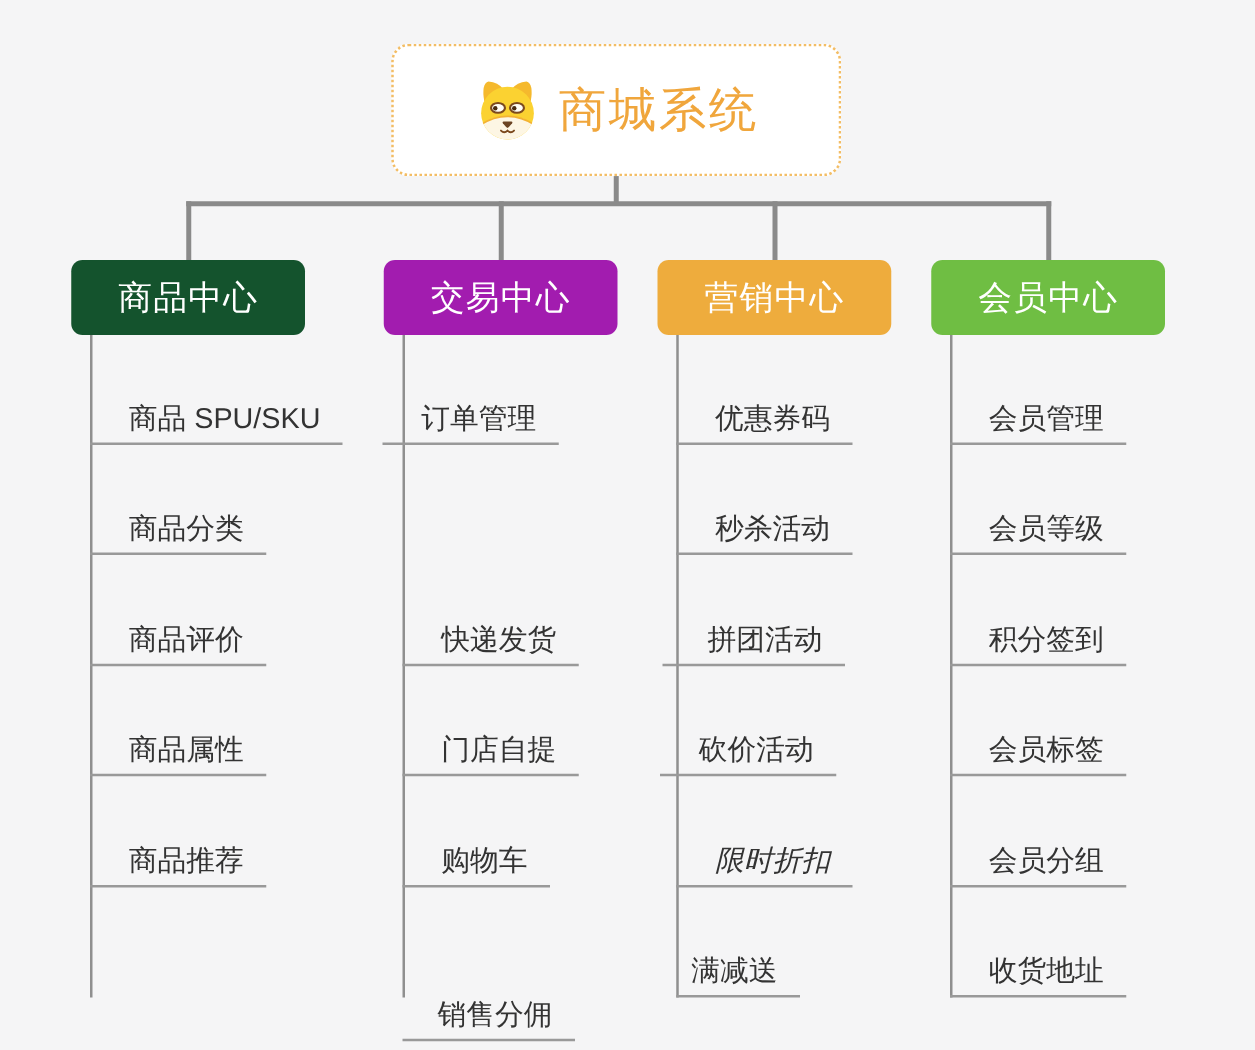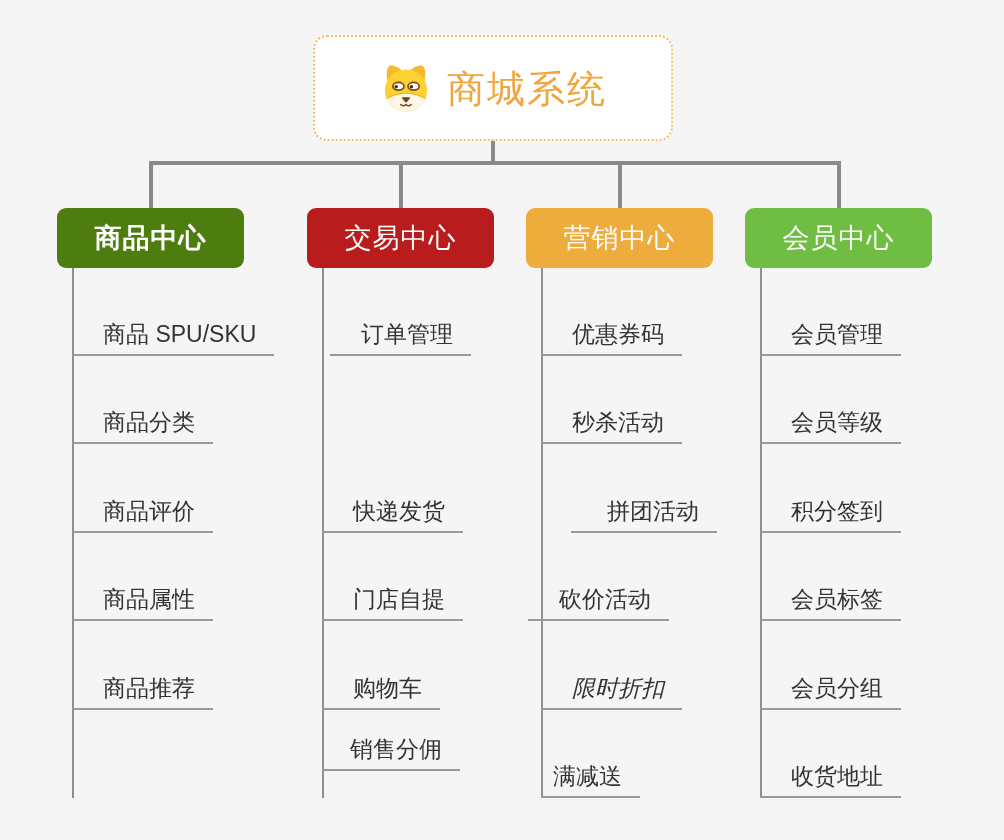--- a/index.html
+++ b/index.html
@@ -103,41 +103,41 @@
       <circle cx="38.4" cy="30.4" r="2.1" fill="#4a2c10"></circle>
 
       <path d="M28.4 43h7.2q1.6 0 .8 1.5l-3.1 3.7q-1.3 1.5-2.6 0l-3.1-3.7q-.8-1.5.8-1.5Z" fill="#6b4423"></path>
 
       <path d="M25.8 51.5q3.1 3 6.2 0q3.1 3 6.2 0" fill="none" stroke="#7c4a1e" stroke-width="1.8" stroke-linecap="round"></path>
     </svg>
     <span class="root-title">商城系统</span>
   </div>
 
 <div class="conn conn-drop" style="left: 149px;"></div>
-    <div class="branch-node" style="left: 57px; background: #4d7c0f; font-weight: bold;">商品中心</div>
+    <div class="branch-node" style="left: 57px; background: #14532d;">商品中心</div>
     <div class="col-line" style="left: 72px;"></div>
     <div class="sub-item" style="left: 72px; top: 307px;">商品 SPU/SKU</div>
     <div class="sub-item" style="left: 72px; top: 395px;">商品分类</div>
     <div class="sub-item" style="left: 72px; top: 484px;">商品评价</div>
     <div class="sub-item" style="left: 72px; top: 572px;">商品属性</div>
     <div class="sub-item" style="left: 72px; top: 661px;">商品推荐</div>
     <div class="conn conn-drop" style="left: 399px;"></div>
-    <div class="branch-node" style="left: 307px; background: #b91c1c;">交易中心</div>
+    <div class="branch-node" style="left: 307px; background: #a21caf;">交易中心</div>
     <div class="col-line" style="left: 322px;"></div>
-    <div class="sub-item" style="left: 330px; top: 307px;">订单管理</div>
+    <div class="sub-item" style="left: 306px; top: 307px;">订单管理</div>
     <div class="sub-item" style="left: 322px; top: 484px;">快递发货</div>
     <div class="sub-item" style="left: 322px; top: 572px; text-align: right;">门店自提</div>
     <div class="sub-item" style="left: 322px; top: 661px;">购物车</div>
-    <div class="sub-item" style="left: 322px; top: 722px; padding-left: 28px;">销售分佣</div>
+    <div class="sub-item" style="left: 322px; top: 784px; padding-left: 28px;">销售分佣</div>
     <div class="conn conn-drop" style="left: 618px;"></div>
     <div class="branch-node" style="left: 526px; background: rgb(238, 172, 61);">营销中心</div>
     <div class="col-line" style="left: 541px;"></div>
     <div class="sub-item" style="left: 541px; top: 307px;">优惠券码</div>
     <div class="sub-item" style="left: 541px; top: 395px;">秒杀活动</div>
-    <div class="sub-item" style="left: 571px; top: 484px; padding-left: 36px;">拼团活动</div>
+    <div class="sub-item" style="left: 530px; top: 484px; padding-left: 36px;">拼团活动</div>
     <div class="sub-item" style="left: 528px; top: 572px;">砍价活动</div>
     <div class="sub-item" style="left: 541px; top: 661px; font-style: italic;">限时折扣</div>
     <div class="sub-item" style="left: 541px; top: 749px; padding-left: 12px;">满减送</div>
     <div class="conn conn-drop" style="left: 837px;"></div>
     <div class="branch-node" style="left: 745px; background: rgb(111, 190, 67);">会员中心</div>
     <div class="col-line" style="left: 760px;"></div>
     <div class="sub-item" style="left: 760px; top: 307px;">会员管理</div>
     <div class="sub-item" style="left: 760px; top: 395px;">会员等级</div>
     <div class="sub-item" style="left: 760px; top: 484px;">积分签到</div>
     <div class="sub-item" style="left: 760px; top: 572px;">会员标签</div>

